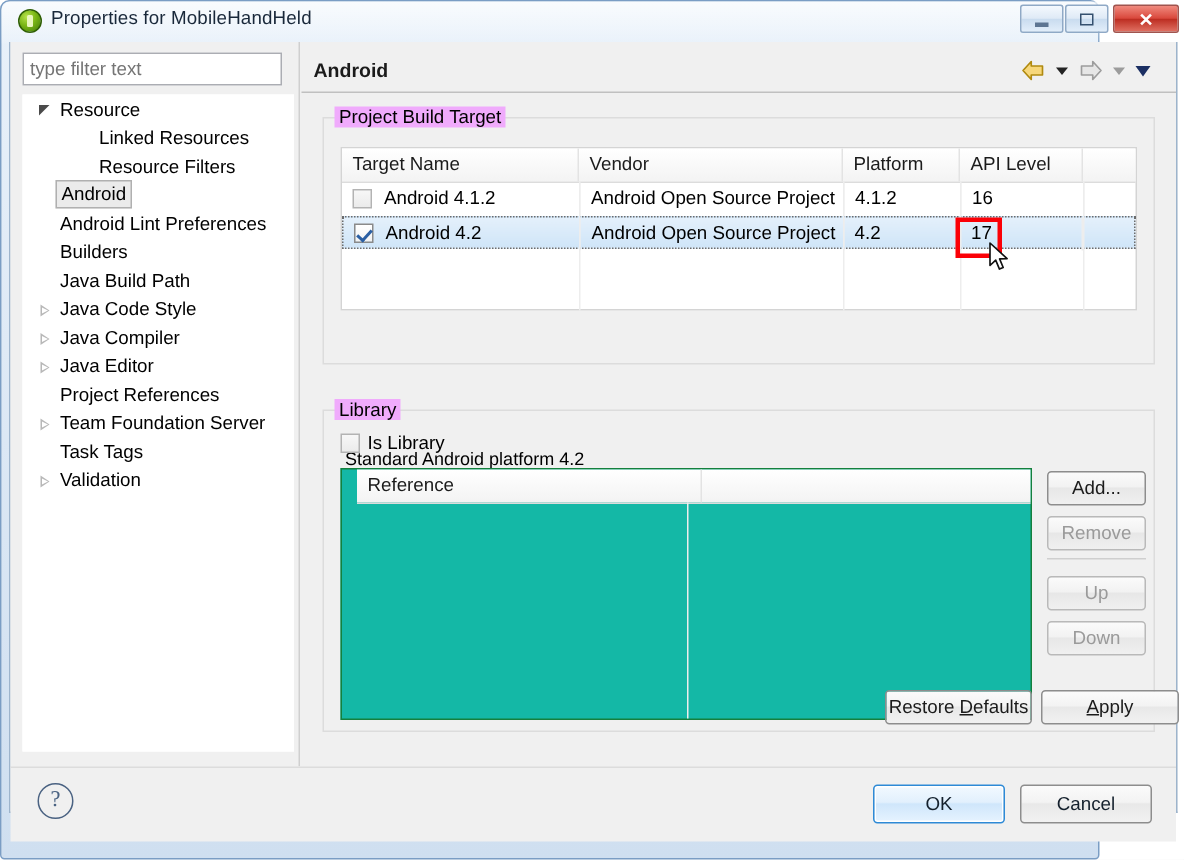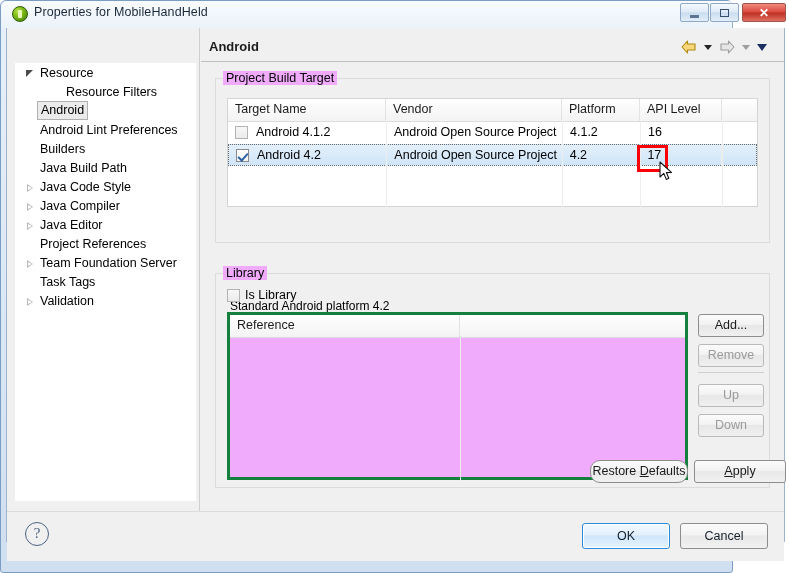--- a/index.html
+++ b/index.html
@@ -392,23 +392,24 @@
     background: linear-gradient(180deg,#f7f7f7 0%, #ebebeb 100%);
   }
   #is-library-label {
     margin-left: 5px;
     font-size: 12.5px; color: #000000;
   }
   #ref-table {
     position: absolute;
     left: 11px; top: 38px;
     width: 461px; height: 168px;
-    background: #f0abfc;
-    border: 3px solid #15803d;
-    box-sizing: border-box;
+    background: #14b8a6;
+    border: 1px solid #15803d;
+    box-sizing: border-box;
+    padding-left: 10px;
   }
   #ref-head {
     display: flex; height: 22px;
     background: linear-gradient(180deg,#ffffff 0%, #f3f3f3 100%);
     border-bottom: 1px solid #dcdcdc;
   }
   #ref-head .th {
     font-size: 12.5px;
     color: #1b1b1b;
     line-height: 21px;
@@ -462,21 +463,21 @@
     border: 1px solid #8d8d8d;
     border-radius: 3px;
     background: linear-gradient(180deg,#fbfbfb 0%, #f3f3f3 45%, #e8e8e8 50%, #f1f1f1 100%);
     font-family: "Liberation Sans", sans-serif;
     font-size: 12.5px;
     color: #1b1b1b;
     text-align: center;
     line-height: 21px;
     white-space: nowrap;
   }
-  #btn-restore-defaults { left: 389px; top: 432px; width: 98px; border-radius: 10px; }
+  #btn-restore-defaults { left: 389px; top: 432px; width: 98px; }
   #btn-apply { left: 493px; top: 432px; width: 92px; }
   .mnem { text-decoration: underline; }
 
   
   #footer {
     position: absolute;
     left: 0; top: 483px;
     width: 777px; height: 49px;
     background: #f0f0f0;
     border-top: 1px solid #dcdcdc;
@@ -543,24 +544,28 @@
       </div>
     </div>
     <div class="winbtn" id="btn-close">
       <div class="winbtn-glyph">✕</div>
     </div>
   </div>
 
   <div id="dialog-body">
 
     <div id="left-panel">
+      <input id="filter-input" type="text" placeholder="type filter text" style="">
       <div id="tree">
           <div class="tree-item tw-indent0">
             <span class="tree-arrow expanded"></span>
             <span class="tree-label">Resource</span>
+          </div>
+          <div class="tree-item tw-indent1">
+            <span class="tree-label">Linked Resources</span>
           </div>
           <div class="tree-item tw-indent1">
             <span class="tree-label">Resource Filters</span>
           </div>
           <div class="tree-item tw-indent0 selected">
             <span class="tree-label">Android</span>
           </div>
           <div class="tree-item tw-indent0">
             <span class="tree-label">Android Lint Preferences</span>
           </div>

